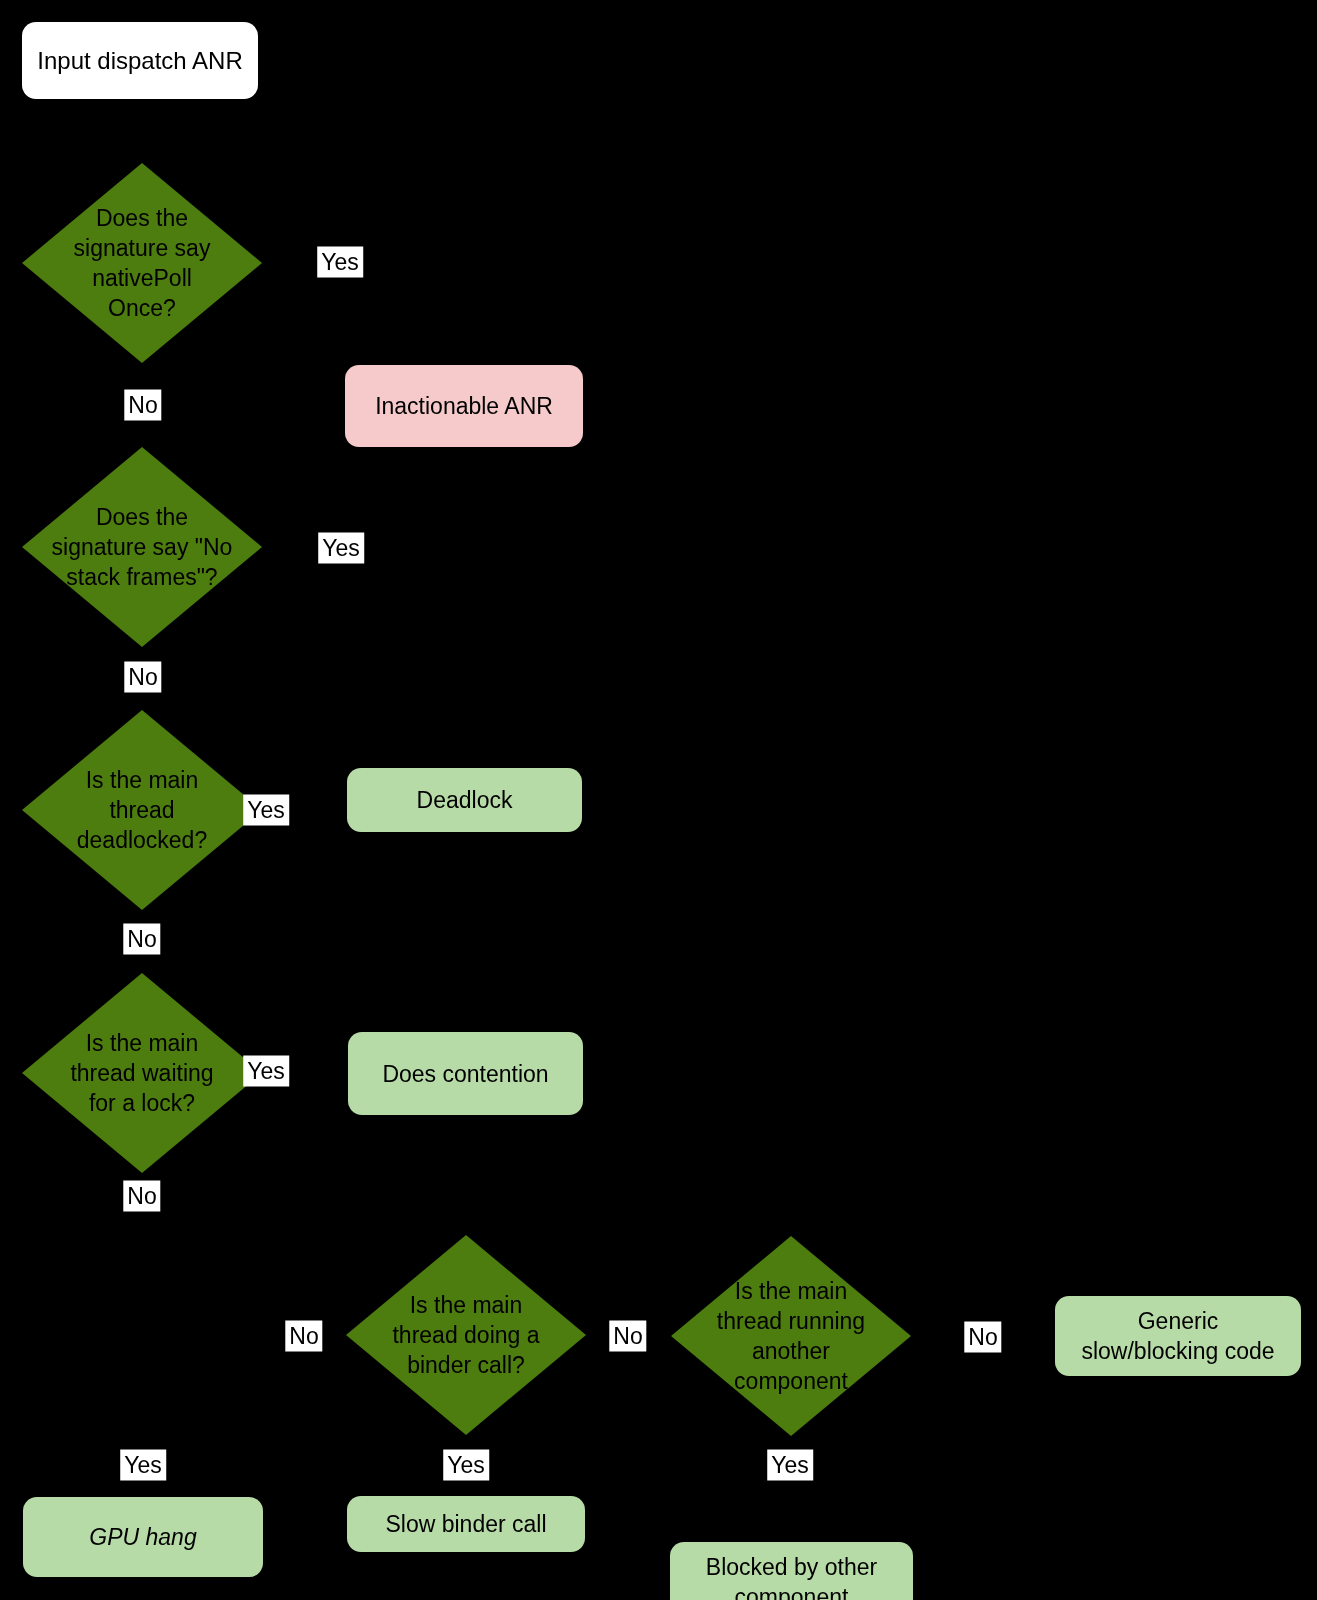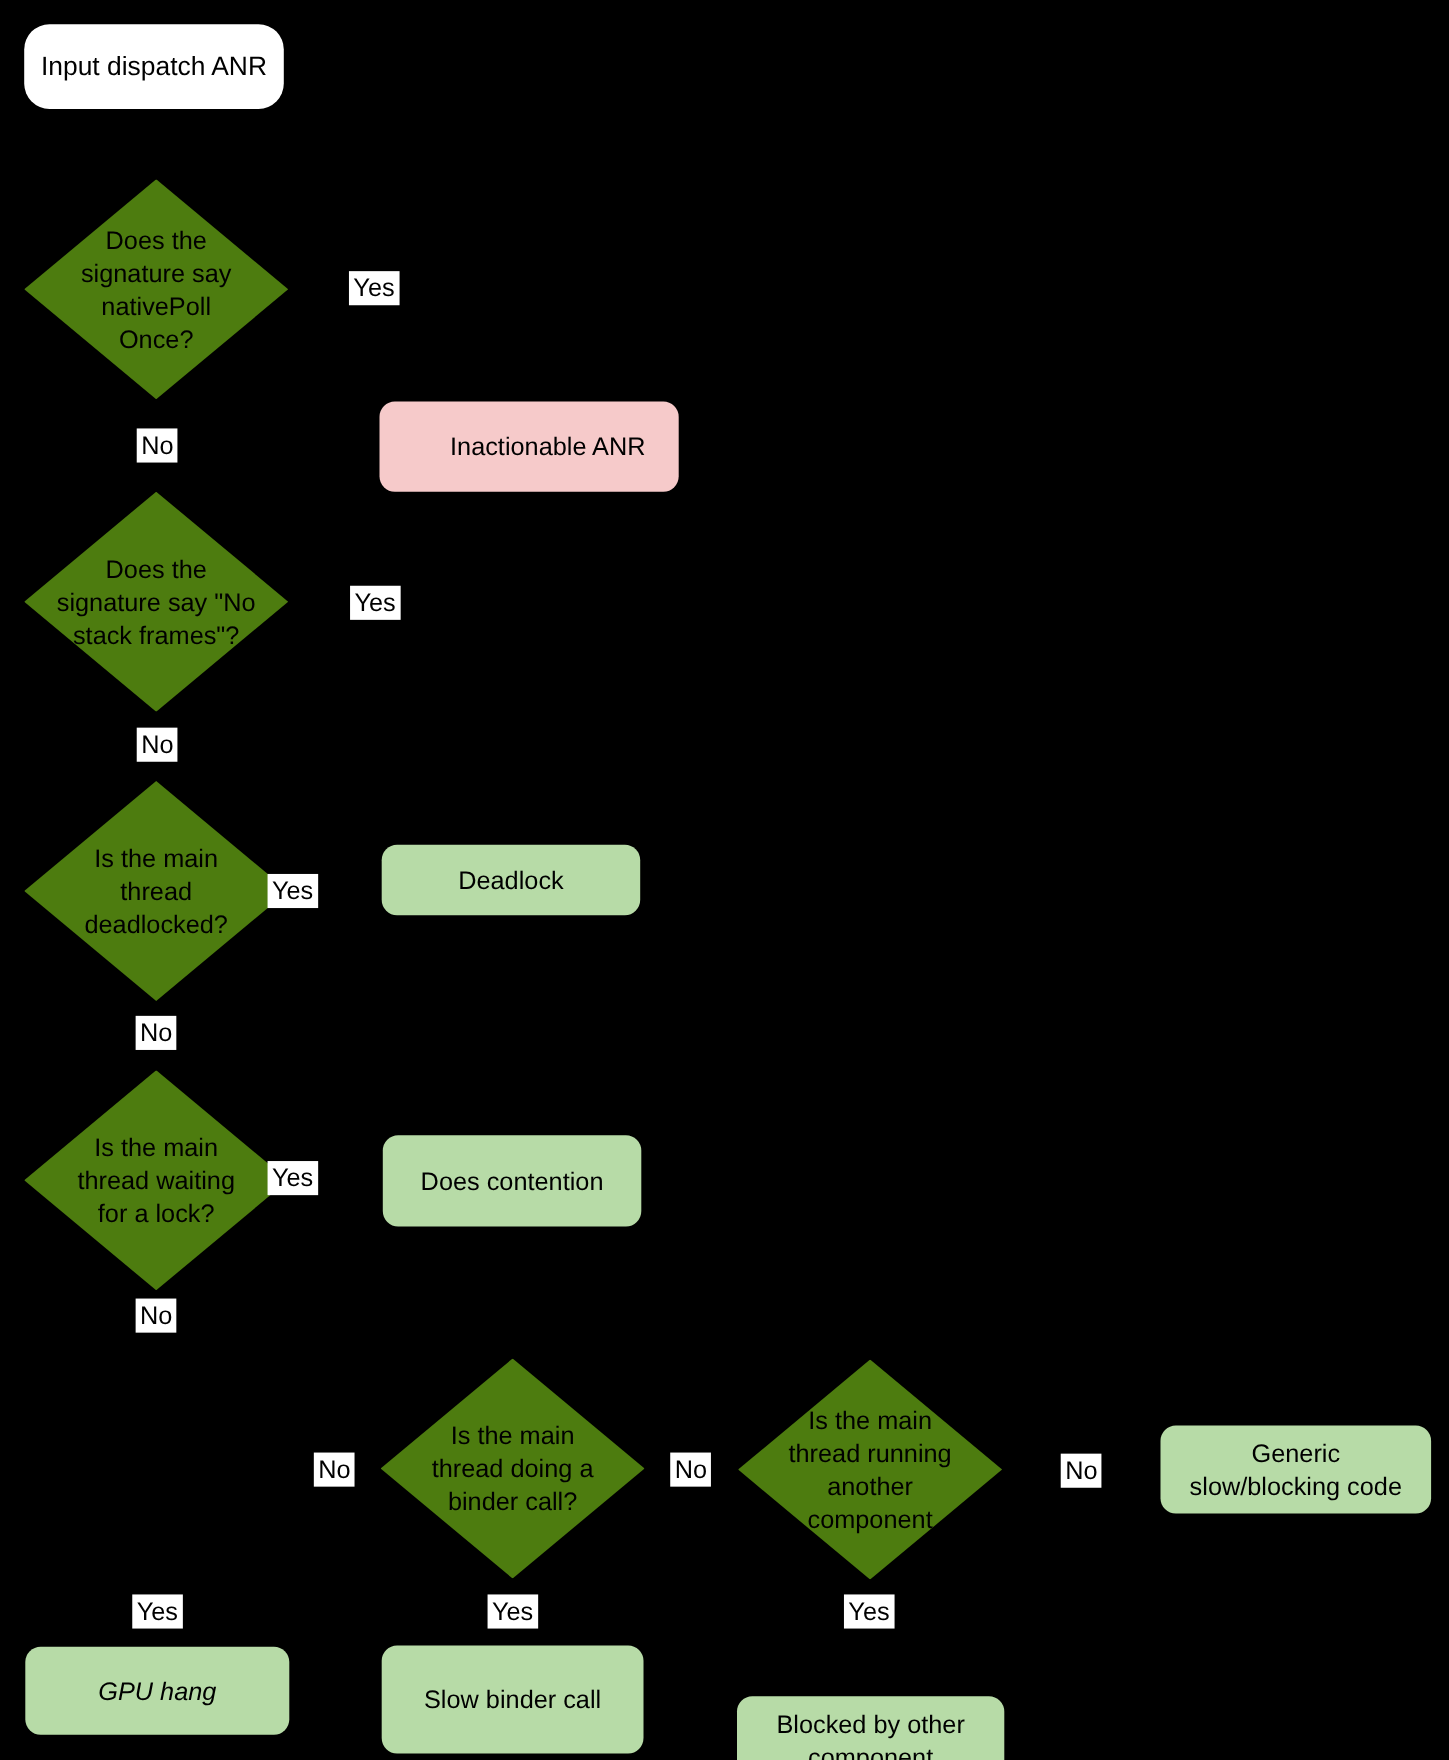--- a/index.html
+++ b/index.html
@@ -32,23 +32,23 @@
     white-space:pre-line;
     z-index:1;
   }
   .diamond{
     background:#4d7c0f;
     clip-path:polygon(50% 0%, 100% 50%, 50% 100%, 0% 50%);
   }
   .box{
     border-radius:14px;
   }
-  .box.white{ background:#ffffff; font-size:24px;border-radius:23px; }
+  .box.white{ background:#ffffff; font-size:24px; }
   .box.green{ background:#b7dba7; }
-  .box.red{ background:#f6caca;padding-left:34px; }
+  .box.red{ background:#f6caca; }
   .chip{
     position:absolute;
     transform:translate(-50%,-50%);
     background:#ffffff;
     color:#000000;
     font-size:23px;
     line-height:29px;
     padding:1px 4px;
     z-index:2;
     white-space:nowrap;
@@ -117,21 +117,21 @@
 
   <div class="node box green" style="left:347px; top:768px; width:235px; height:64px;">Deadlock</div>
 
   <div class="node box green" style="left:348px; top:1032px; width:235px; height:83px;">Does contention</div>
 
   <div class="node box green" style="left:1055px; top:1296px; width:246px; height:80px;">Generic
 slow/blocking code</div>
 
   <div class="node box green" style="left:23px; top:1497px; width:240px; height:80px;font-style:italic;">GPU hang</div>
 
-  <div class="node box green" style="left:347px; top:1496px; width:238px; height:98px;">Slow binder call</div>
+  <div class="node box green" style="left:347px; top:1496px; width:238px; height:56px;">Slow binder call</div>
 
   <div class="node box green" style="left:670px; top:1542px; width:243px; height:79px;">Blocked by other
 component</div>
 
   <div class="chip" style="left:340px; top:262px;">Yes</div>
   <div class="chip" style="left:143px; top:405px;">No</div>
 
   <div class="chip" style="left:341px; top:548px;">Yes</div>
   <div class="chip" style="left:143px; top:677px;">No</div>
 

